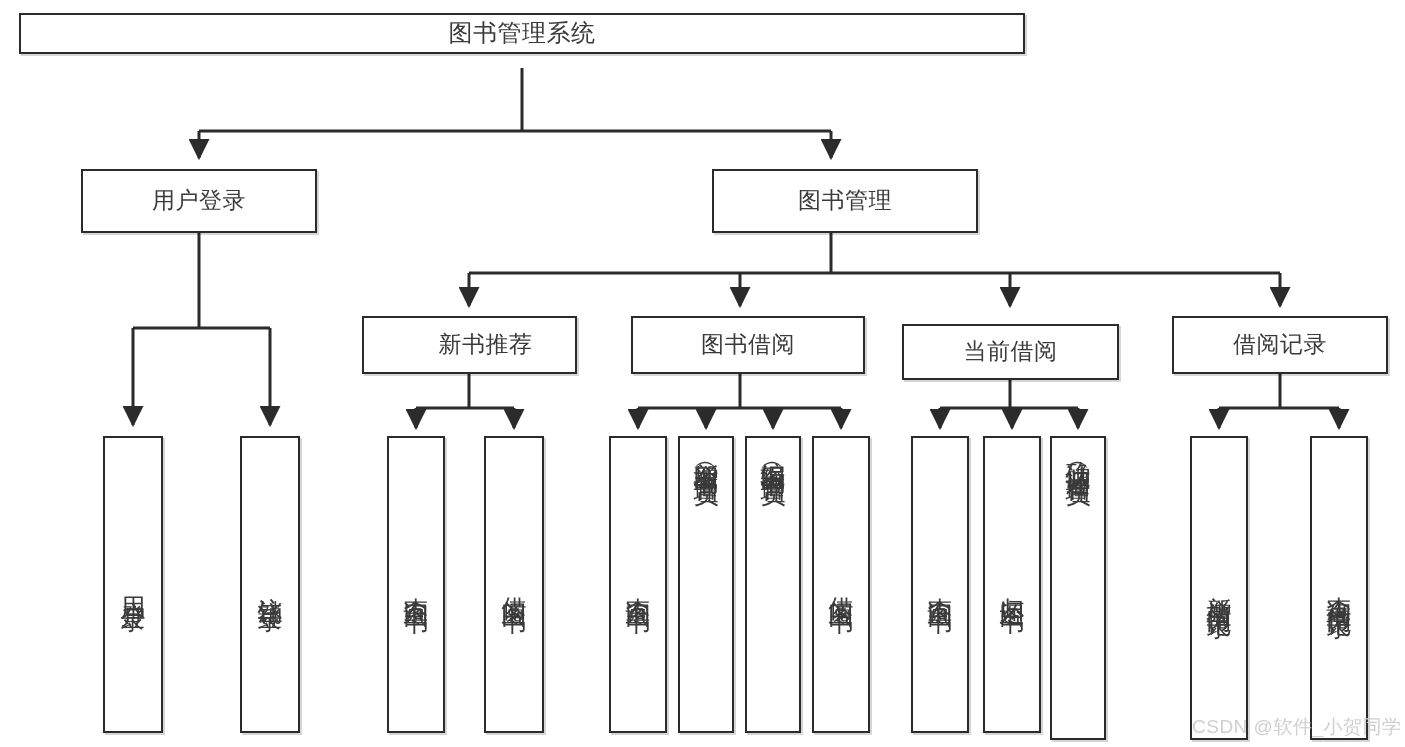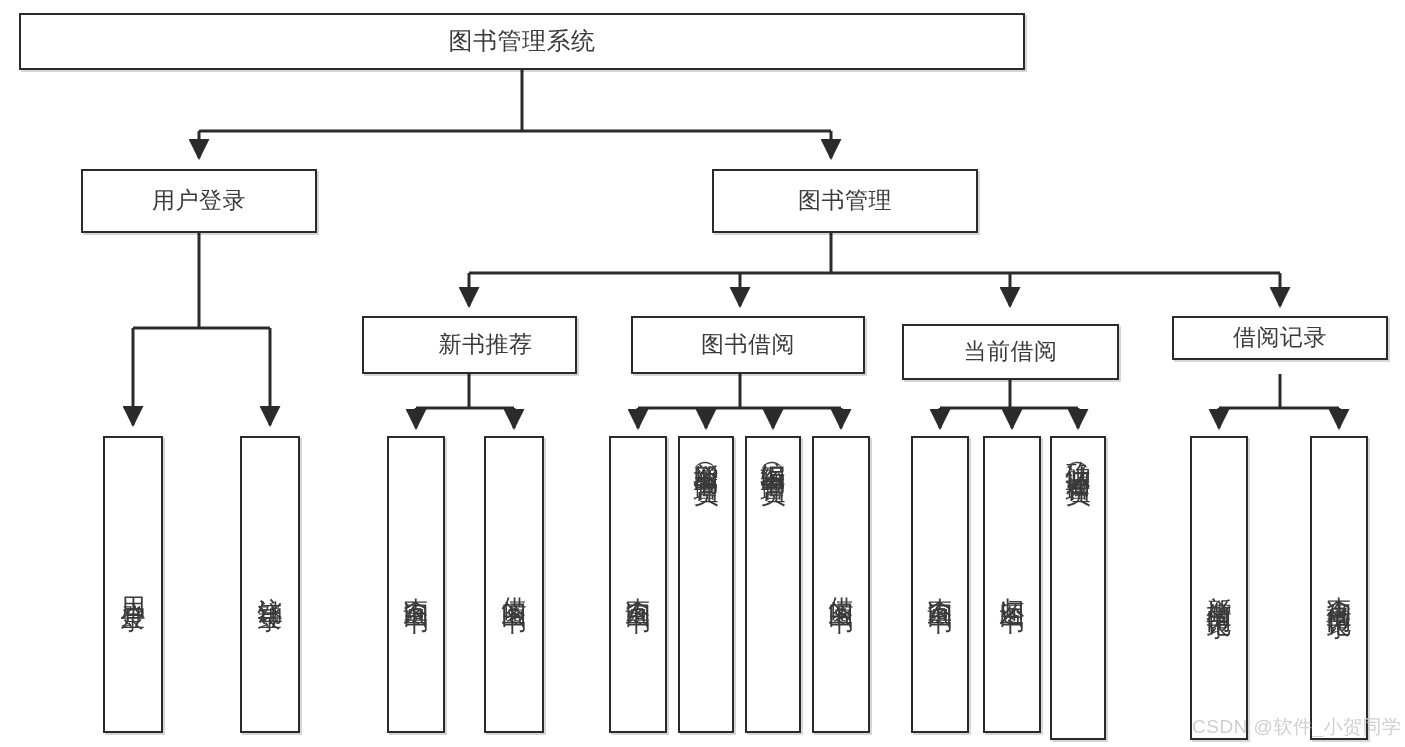--- a/index.html
+++ b/index.html
@@ -128,41 +128,41 @@
       <path d="M 1012 408 L 1012 428" marker-end="url(#arrow)"></path>
       <path d="M 1078 408 L 1078 428" marker-end="url(#arrow)"></path>
 
       <path d="M 1280 374 L 1280 408"></path>
       <path d="M 1219 408 L 1339 408"></path>
       <path d="M 1219 408 L 1219 428" marker-end="url(#arrow)"></path>
       <path d="M 1339 408 L 1339 428" marker-end="url(#arrow)"></path>
     </g>
   </svg>
 
-  <div class="node h root" style="left:19px; top:13px; width:1006px; height:57px;">
+  <div class="node h root" style="left:19px; top:13px; width:1006px; height:41px;">
     <span class="lbl">图书管理系统</span>
   </div>
 
   <div class="node h" style="left:81px; top:169px; width:236px; height:64px;">
     <span class="lbl">用户登录</span>
   </div>
   <div class="node h" style="left:712px; top:169px; width:266px; height:64px;">
     <span class="lbl">图书管理</span>
   </div>
 
   <div class="node h" style="left:362px; top:316px; width:215px; height:58px;padding-left:32px;">
     <span class="lbl">新书推荐</span>
   </div>
   <div class="node h" style="left:631px; top:316px; width:234px; height:58px;">
     <span class="lbl">图书借阅</span>
   </div>
   <div class="node h" style="left:902px; top:324px; width:217px; height:56px;">
     <span class="lbl">当前借阅</span>
   </div>
-  <div class="node h" style="left:1172px; top:316px; width:216px; height:44px;">
+  <div class="node h" style="left:1172px; top:316px; width:216px; height:58px;">
     <span class="lbl">借阅记录</span>
   </div>
 
   <div class="node v" style="left:103px; top:436px; width:60px; height:297px;">
     <span class="lbl">用户登录</span>
   </div>
   <div class="node v" style="left:240px; top:436px; width:60px; height:297px;">
     <span class="lbl">注销登录</span>
   </div>
   <div class="node v" style="left:387px; top:436px; width:58px; height:297px;">

